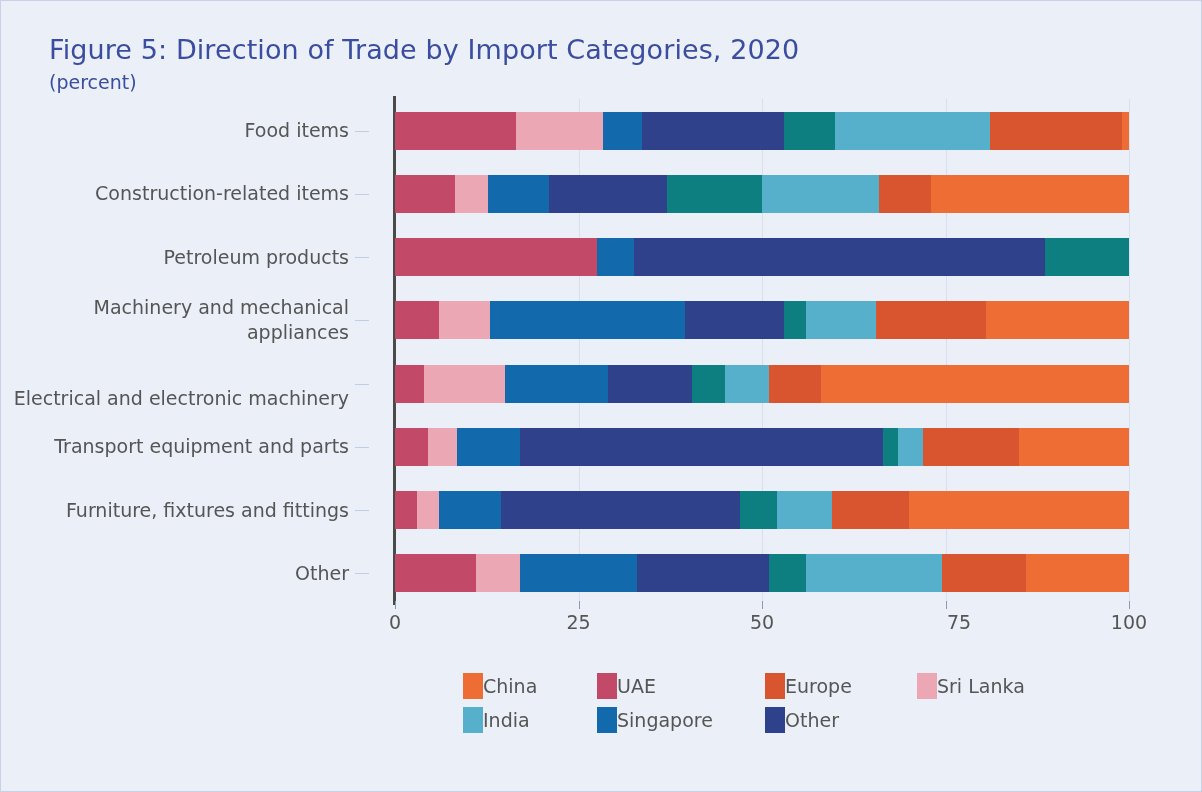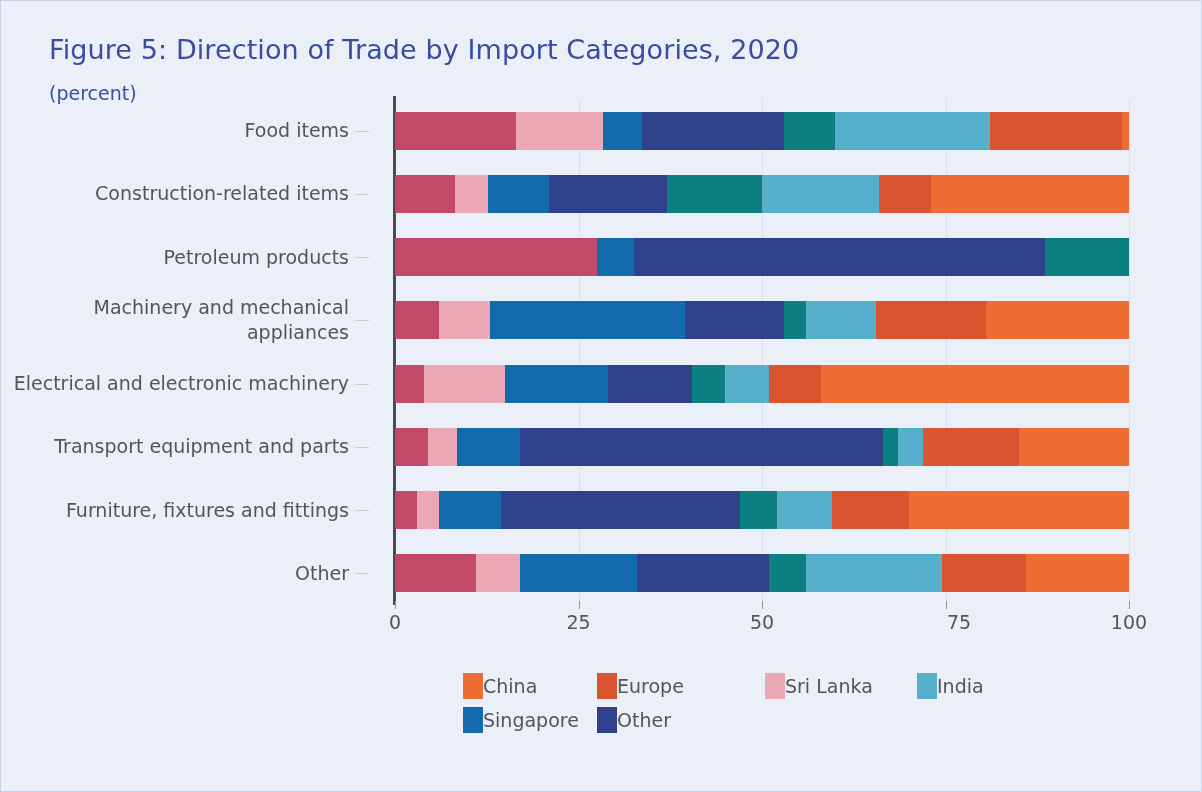--- a/index.html
+++ b/index.html
@@ -35,21 +35,21 @@
     line-height: 34px;
     font-weight: 400;
     letter-spacing: 0.1px;
     white-space: nowrap;
     margin-top: 24px;
   }
   .subtitle {
     color: #3a4d9e;
     font-size: 19px;
     line-height: 26px;
-    margin-top: 13px;
+    margin-top: 2px;
   }
 
   
   .plot {
     position: absolute;
     left: 394px;
     top: 98px;
     width: 734px;
     height: 506px;
   }
@@ -192,21 +192,21 @@
 
   <div class="ylabels" id="ylabels">
       <div class="ylabel" style="top: 19.125px;">Food items</div>
       <div class="ytick" style="top: 31.625px;"></div>
       <div class="ylabel" style="top: 82.375px;">Construction-related items</div>
       <div class="ytick" style="top: 94.875px;"></div>
       <div class="ylabel" style="top: 145.625px;">Petroleum products</div>
       <div class="ytick" style="top: 158.125px;"></div>
       <div class="ylabel" style="top: 196.375px;">Machinery and mechanical appliances</div>
       <div class="ytick" style="top: 221.375px;"></div>
-      <div class="ylabel" style="top: 272px;">Electrical and electronic machinery</div>
+      <div class="ylabel" style="top: 287px;">Electrical and electronic machinery</div>
       <div class="ytick" style="top: 284.625px;"></div>
       <div class="ylabel" style="top: 335.375px;">Transport equipment and parts</div>
       <div class="ytick" style="top: 347.875px;"></div>
       <div class="ylabel" style="top: 398.625px;">Furniture, fixtures and fittings</div>
       <div class="ytick" style="top: 411.125px;"></div>
       <div class="ylabel" style="top: 461.875px;">Other</div>
       <div class="ytick" style="top: 474.375px;"></div>
     </div>
 
   <div class="plot">
@@ -325,20 +325,24 @@
       <div class="xtick" style="left: 734px;"></div>
       <div class="xlabel" style="left: 734px;">100</div>
     </div>
 
   <div class="legend" id="legend">
       <div class="legend-item">
         <span class="swatch" style="background: rgb(237, 109, 53);"></span>
         <span class="legend-label">China</span>
       </div>
       <div class="legend-item">
+        <span class="swatch" style="background: rgb(194, 74, 104);"></span>
+        <span class="legend-label">UAE</span>
+      </div>
+      <div class="legend-item">
         <span class="swatch" style="background: rgb(217, 85, 47);"></span>
         <span class="legend-label">Europe</span>
       </div>
       <div class="legend-item">
         <span class="swatch" style="background: rgb(236, 167, 181);"></span>
         <span class="legend-label">Sri Lanka</span>
       </div>
       <div class="legend-item">
         <span class="swatch" style="background: rgb(86, 176, 204);"></span>
         <span class="legend-label">India</span>

